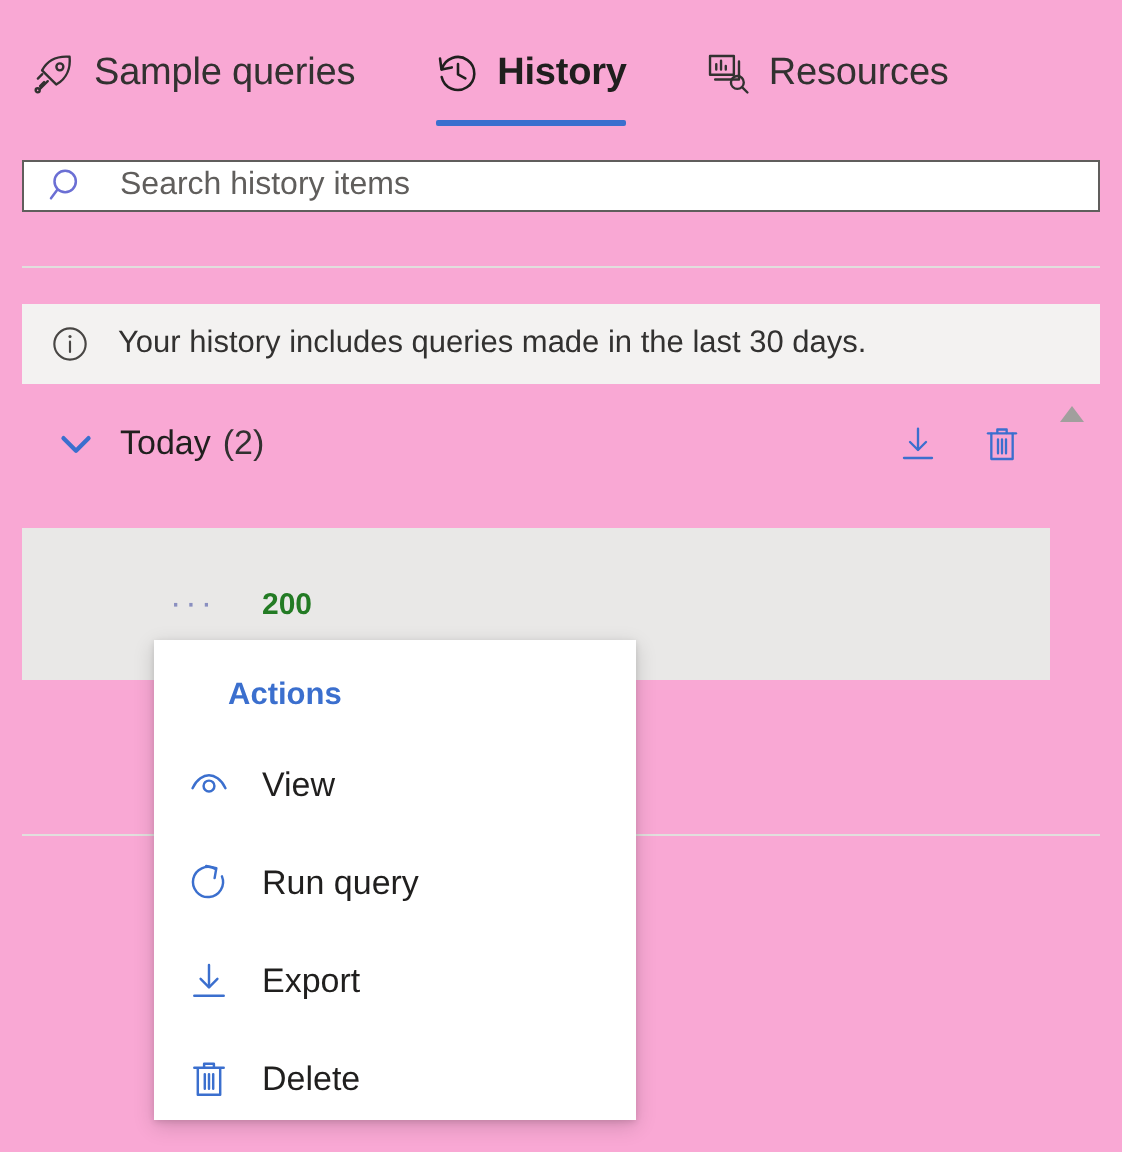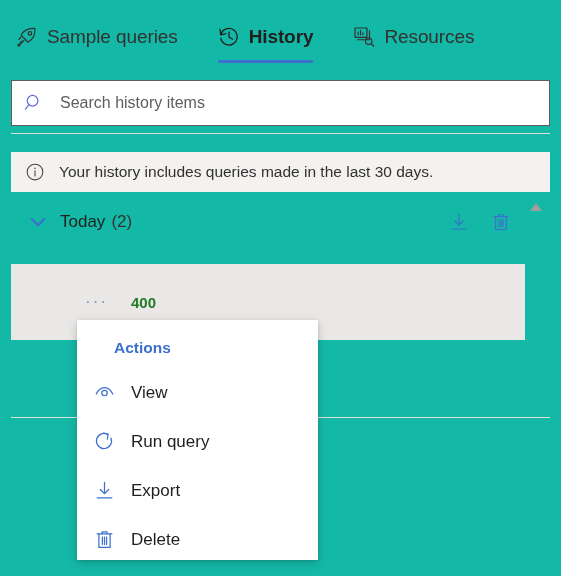--- a/index.html
+++ b/index.html
@@ -12,21 +12,21 @@
     height: 576px;
     background: #f3f2f1;
     font-family: "Liberation Sans", sans-serif;
     color: #323130;
     overflow: hidden;
     position: relative;
   }
   .panel {
     position: absolute;
     inset: 0;
-    background: #14b8a6;
+    background: #f9a8d4;
   }
 
   
   .tabstrip {
     position: absolute;
     left: 0; top: 0;
     width: 561px;
     height: 64px;
     display: flex;
     align-items: flex-start;
@@ -73,21 +73,21 @@
     flex: 0 0 22px;
     display: block;
   }
 
   
   .search-wrap {
     position: absolute;
     left: 11px;
     top: 80px;
     width: 539px;
-    height: 46px;
+    height: 26px;
     box-sizing: border-box;
     background: #ffffff;
     border: 1px solid #605e5c;
     display: flex;
     align-items: center;
     padding-left: 12px;
   }
   .search-icon {
     width: 20px;
     height: 20px;
@@ -372,21 +372,21 @@
   </div>
 
   <div class="scroll-up">
     <svg viewBox="0 0 20 16" width="20" height="16">
       <path d="M10 4 L16 12 L4 12 Z" fill="#a19f9d"></path>
     </svg>
   </div>
 
   <div class="query-row selected row-1">
     <span class="row-ellipsis">···</span>
-    <span class="row-status">400</span>
+    <span class="row-status">200</span>
   </div>
 
   <div class="query-row row-2">
     <span class="row-ellipsis"></span>
     <span class="row-status"></span>
     <span class="row-path"></span>
   </div>
 
   <div class="rule rule-under-rows"></div>
 

